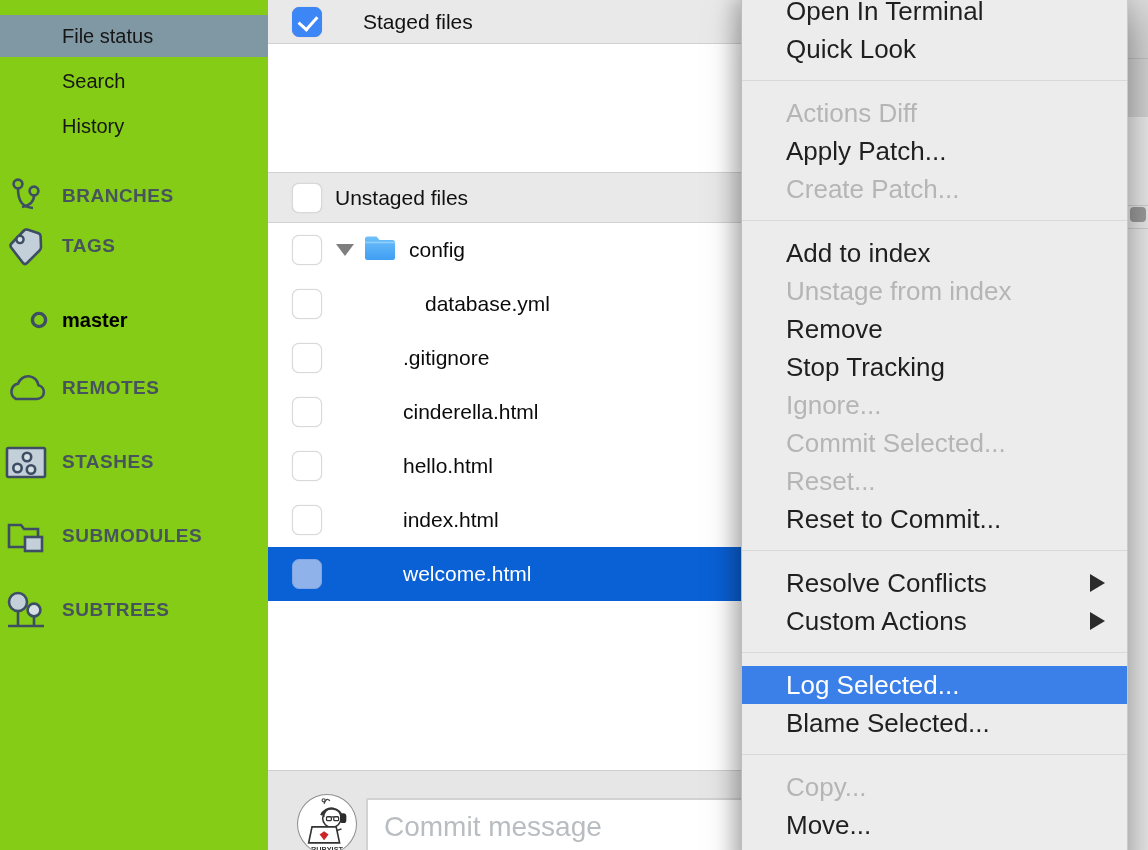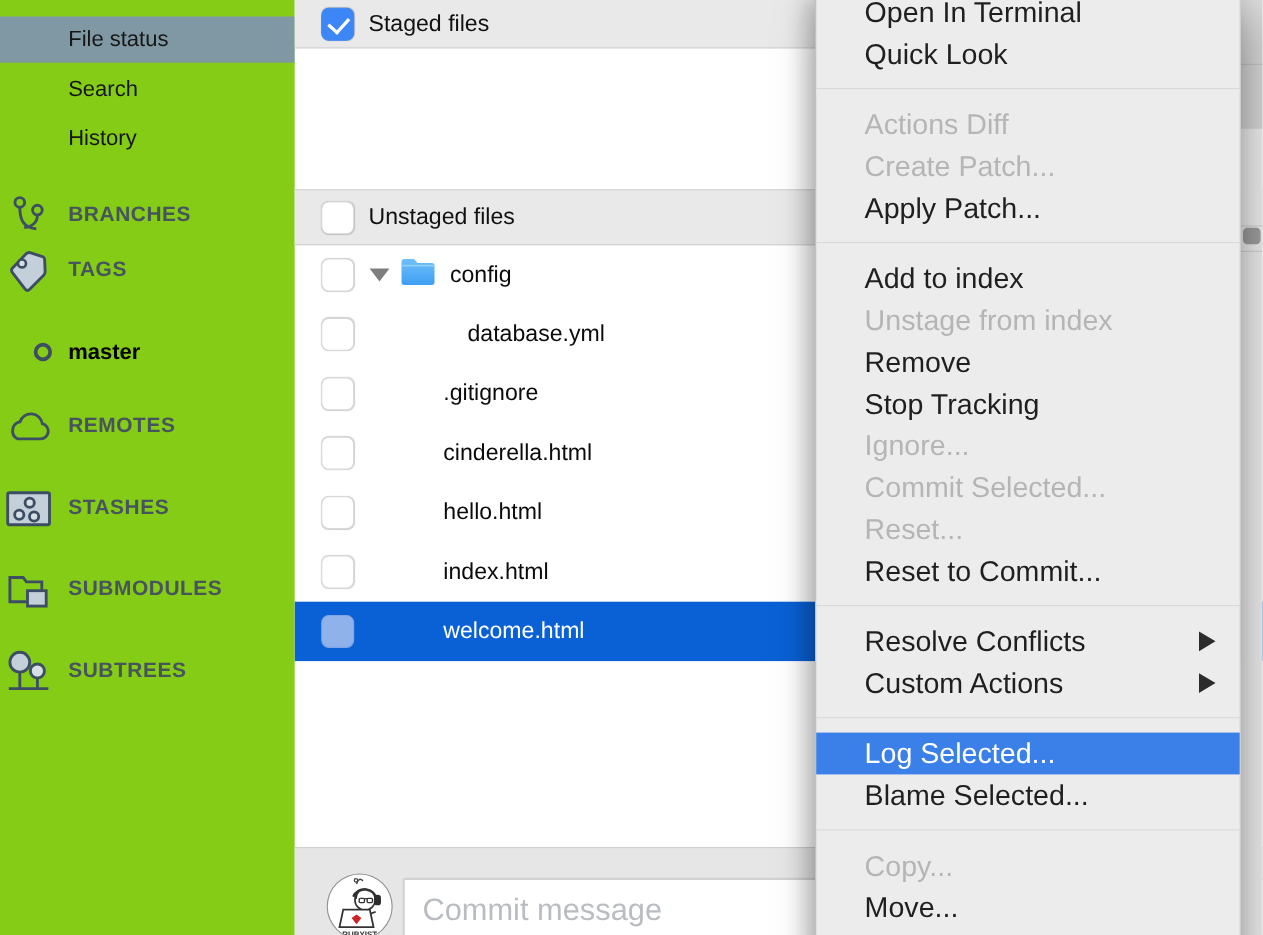--- a/index.html
+++ b/index.html
@@ -20,21 +20,21 @@
   .sb-section { display:flex; align-items:center; height:44px; }
   .sb-icon { width:52px; display:flex; justify-content:center; align-items:center; flex:none; }
   .sb-section-label { font-size:19px; font-weight:bold; color:#47545e; letter-spacing:.5px; margin-left:10px; }
   .sb-branch-label { font-size:20px; font-weight:bold; color:#000; margin-left:10px; }
   .mb6{margin-bottom:6px;} .mb24{margin-bottom:24px;} .mb30{margin-bottom:30px;}
   .sb-icon svg { display:block; }
 
   
   .main { position:absolute; left:268px; top:0; right:0; bottom:0; background:#fff; }
   .panel-header { position:absolute; left:0; right:0; background:#e9e9e9; display:flex; align-items:center; }
-  .staged-header { top:0; height:44px; border-bottom:1px solid #d2d2d2; }
+  .staged-header { top:0; height:44px; border-bottom:1px solid #d2d2d2;gap:28px; }
   .unstaged-header { top:172px; height:51px; border-top:1px solid #d2d2d2; border-bottom:1px solid #d2d2d2; }
   .panel-header .checkbox { margin-left:24px; }
   .panel-header-label { font-size:21px; color:#111; margin-left:13px; }
 
   .checkbox { width:30px; height:30px; border-radius:7px; background:#fff;
               border:1.5px solid #d9d9d9; box-shadow:0 0 1px rgba(0,0,0,.2); position:relative; flex:none; }
   .checkbox.checked { background:#3c86f6; border-color:#3c86f6; }
   .checkbox.checked::after { content:""; position:absolute; left:9px; top:4px; width:9px; height:15px;
               border:solid #fff; border-width:0 3px 3px 0; transform:rotate(42deg); }
   .checkbox.sel-tint { background:#8fb2ea; border-color:#7fa6e6; box-shadow:none; }
@@ -291,27 +291,27 @@
     
   </div>
 
   <div class="menu-sep"></div>
 
   <div class="menu-item disabled">
     <span class="menu-item-label">Actions Diff</span>
     
   </div>
 
+  <div class="menu-item">
+    <span class="menu-item-label">Apply Patch...</span>
+    
+  </div>
+
   <div class="menu-item disabled">
     <span class="menu-item-label">Create Patch...</span>
-    
-  </div>
-
-  <div class="menu-item">
-    <span class="menu-item-label">Apply Patch...</span>
     
   </div>
 
   <div class="menu-sep"></div>
 
   <div class="menu-item">
     <span class="menu-item-label">Add to index</span>
     
   </div>
 

